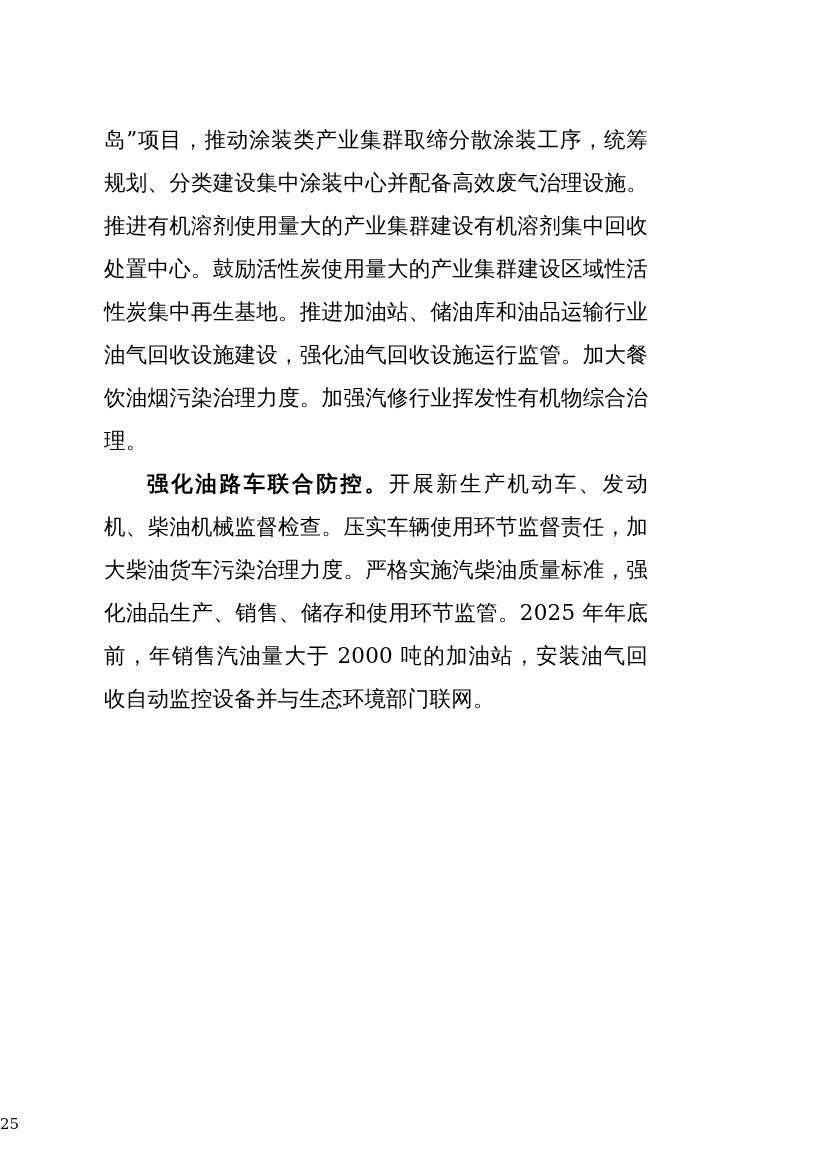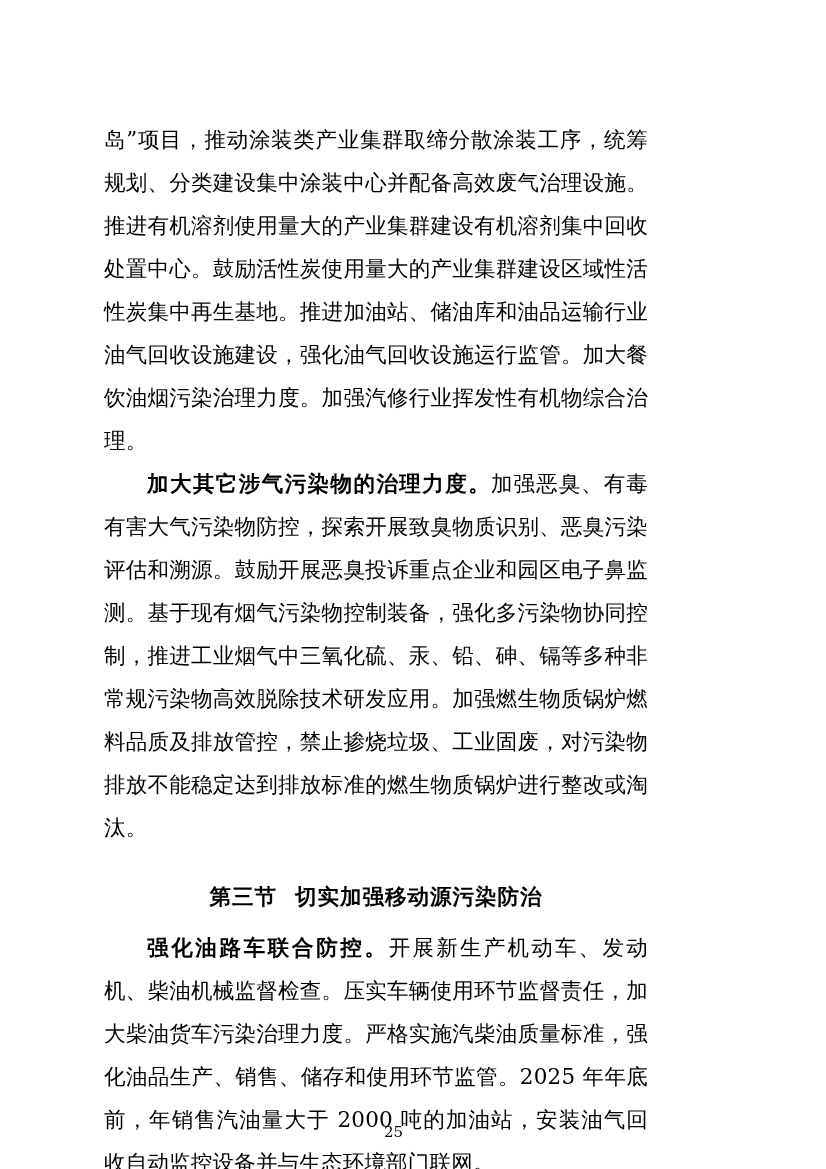--- a/index.html
+++ b/index.html
@@ -49,47 +49,40 @@
     line-height: 43px;
     margin-top: 26px;
     margin-bottom: 8px;
     letter-spacing: 1px;
   }
   .section-heading .sec-num {
     margin-right: 18px;
   }
   .page-number {
     position: absolute;
-    bottom: 28px;
+    bottom: 36px;
     left: 0;
     right: 0;
-    text-align: center;
+    text-align: left;
     font-size: 15px;
     font-family: "DejaVu Serif", "Liberation Serif", serif;
     color: #000;
-    padding-left: 43px;
   }
 </style>
 </head>
 <body>
 
 <div class="page">
   <div class="doc-body">
 
     <p class="para noindent">
       <span>岛”项目，推动涂装类产业集群取缔分散涂装工序，统筹规划、分类建设集中涂装中心并配备高效废气治理设施。推进有机溶剂使用量大的产业集群建设有机溶剂集中回收处置中心。鼓励活性炭使用量大的产业集群建设区域性活性炭集中再生基地。推进加油站、储油库和油品运输行业油气回收设施建设，强化油气回收设施运行监管。加大餐饮油烟污染治理力度。加强汽修行业挥发性有机物综合治理。</span>
     </p>
 
-    <p class="para">
-      <span class="lead">加大其它涉气污染物的治理力度。</span><span>加强恶臭、有毒有害大气污染物防控，探索开展致臭物质识别、恶臭污染评估和溯源。鼓励开展恶臭投诉重点企业和园区电子鼻监测。基于现有烟气污染物控制装备，强化多污染物协同控制，推进工业烟气中三氧化硫、汞、铅、砷、镉等多种非常规污染物高效脱除技术研发应用。加强燃生物质锅炉燃料品质及排放管控，禁止掺烧垃圾、工业固废，对污染物排放不能稳定达到排放标准的燃生物质锅炉进行整改或淘汰。</span>
-    </p>
 
-    <h2 class="section-heading">
-      <span class="sec-num">第三节</span><span>切实加强移动源污染防治</span>
-    </h2>
 
     <p class="para">
       <span class="lead">强化油路车联合防控。</span><span>开展新生产机动车、发动机、柴油机械监督检查。压实车辆使用环节监督责任，加大柴油货车污染治理力度。严格实施汽柴油质量标准，强化油品生产、销售、储存和使用环节监管。2025 年年底前，年销售汽油量大于 2000 吨的加油站，安装油气回收自动监控设备并与生态环境部门联网。</span>
     </p>
 
   </div>
 
   <div class="page-number">25</div>
 </div>
 

